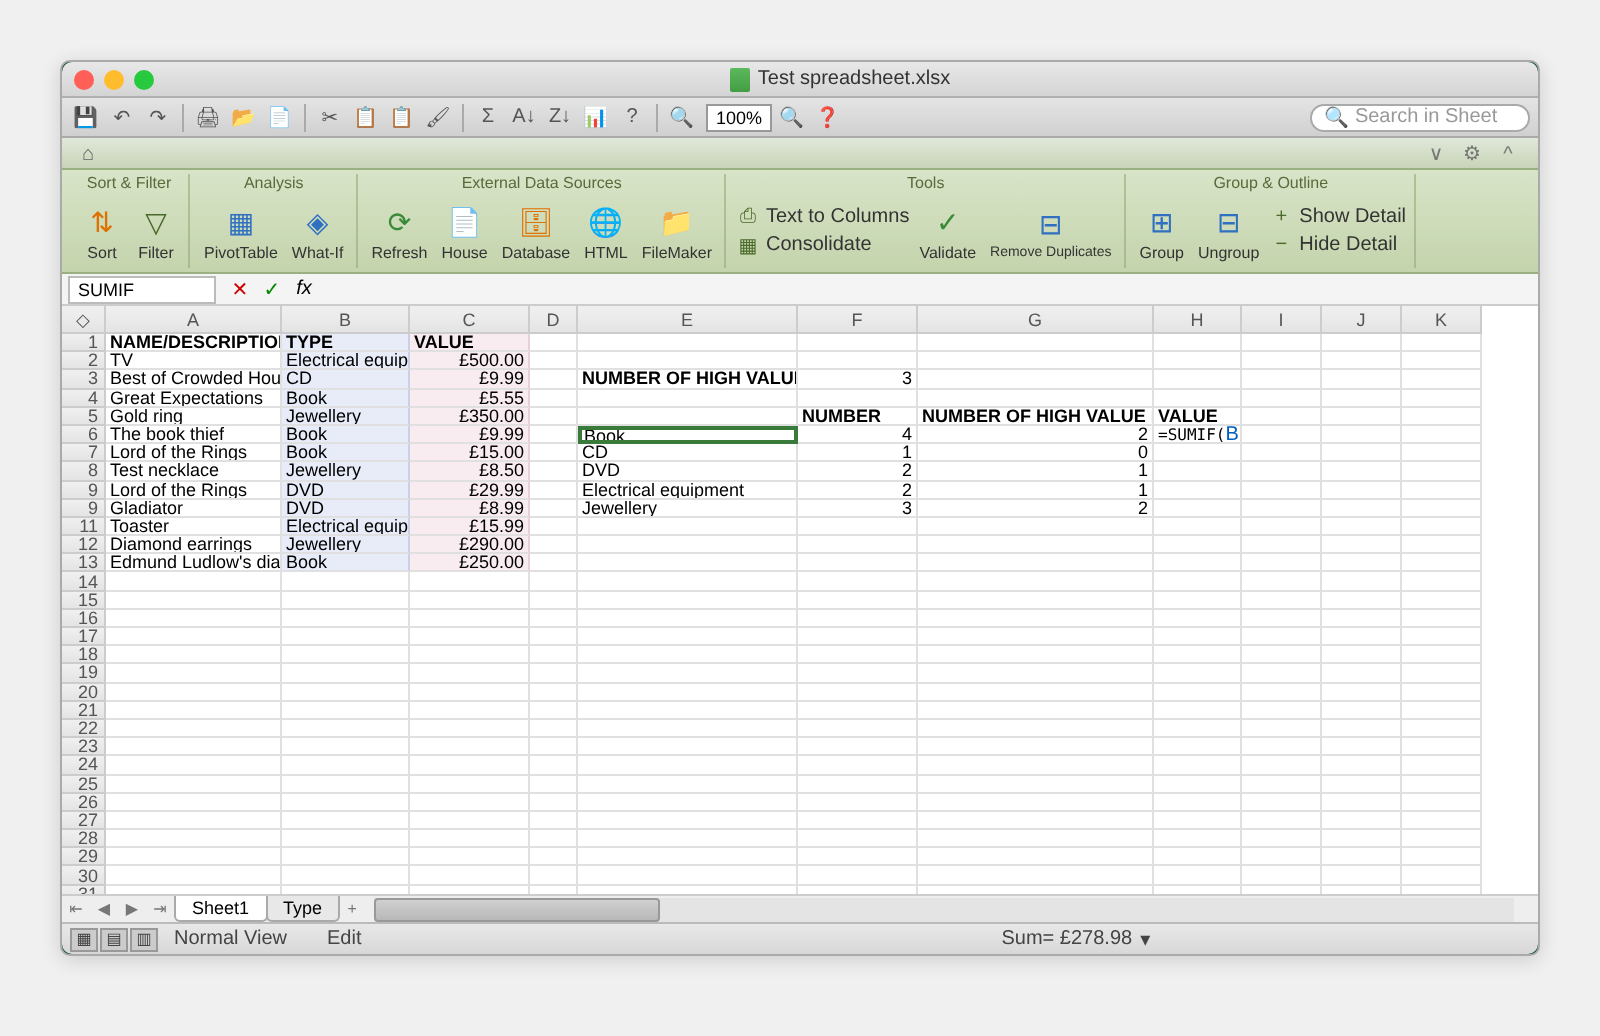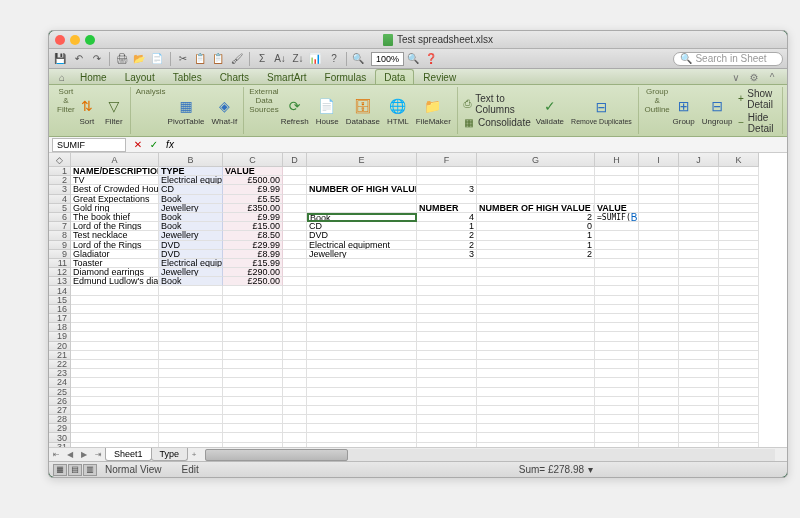--- a/index.html
+++ b/index.html
@@ -1,36 +1,36 @@
 <!DOCTYPE html>
 <html><head>
 <meta charset="utf-8">
 <style>
 * { margin: 0; padding: 0; box-sizing: border-box; font-family: 'Lucida Grande', Arial, sans-serif; font-size: 10px; }
 body { background: #f0f0f0; width: 800px; height: 518px; overflow: hidden; position: relative; }
-.window { position: absolute; left: 48px; top: 30px; width: 740px; height: 448px; background: #14532d; border: 1px solid #aaa; border-radius: 5px; box-shadow: 0 2px 10px rgba(0,0,0,0.15); display: flex; flex-direction: column; }
+.window { position: absolute; left: 30px; top: 30px; width: 740px; height: 448px; background: #14532d; border: 1px solid #aaa; border-radius: 5px; box-shadow: 0 2px 10px rgba(0,0,0,0.15); display: flex; flex-direction: column; }
 .titlebar { height: 18px; background: linear-gradient(#e8e8e8,#d4d4d4); border-bottom: 1px solid #b0b0b0; display: flex; align-items: center; padding: 0 6px; border-radius: 5px 5px 0 0; }
 .traffic { display: flex; gap: 5px; }
 .traffic span { width: 10px; height: 10px; border-radius: 50%; }
 .t-red { background: #ff5f56; } .t-yel { background: #ffbd2e; } .t-grn { background: #27c93f; }
 .title { flex: 1; text-align: center; font-size: 10px; color: #333; display: flex; align-items: center; justify-content: center; gap: 4px; }
 .doc-icon { width: 10px; height: 12px; background: linear-gradient(#5cb85c,#449d44); border-radius: 1px; display: inline-block; }
 .qat { height: 20px; background: linear-gradient(#e4e4e4,#d0d0d0); border-bottom: 1px solid #aaa; display: flex; align-items: center; padding: 0 4px; gap: 2px; }
 .qat-btn { width: 16px; height: 16px; display: flex; align-items: center; justify-content: center; color: #555; cursor: pointer; }
 .qat-sep { width: 1px; height: 14px; background: #aaa; margin: 0 2px; }
 .zoom-box { border: 1px solid #999; background: #fff; padding: 0 4px; height: 14px; display: flex; align-items: center; margin-left: 2px; font-size: 9px; }
 .search-box { margin-left: auto; border: 1px solid #aaa; background: #fff; border-radius: 8px; height: 14px; width: 110px; display: flex; align-items: center; padding: 0 6px; color: #999; font-size: 9px; gap: 3px; }
 .ribbon-tabs { height: 16px; background: linear-gradient(#e0e8d8,#c8d4b8); border-bottom: 1px solid #9ab080; display: flex; align-items: flex-end; padding: 0 4px; }
 .home-icon { width: 14px; height: 14px; display: flex; align-items: center; justify-content: center; margin: 0 2px; color: #666; }
 .ribbon-tab { padding: 2px 8px 1px; font-size: 10px; color: #3a5a1a; cursor: pointer; border: 1px solid transparent; border-bottom: none; }
 .ribbon-tab.active { background: linear-gradient(#d8e4c8,#cadcb4); border-color: #9ab080; border-radius: 3px 3px 0 0; }
 .ribbon-right { margin-left: auto; display: flex; gap: 4px; padding-right: 4px; }
 .ribbon-right span { width: 14px; height: 14px; display: flex; align-items: center; justify-content: center; color: #777; cursor: pointer; }
 .ribbon-body { height: 52px; background: linear-gradient(#d8e4c8,#c4d4ac); border-bottom: 1px solid #9ab080; display: flex; padding: 2px 4px; gap: 1px; }
-.ribbon-group { border-right: 1px solid rgba(150,170,120,0.6); padding: 0 4px; display: flex; flex-direction: row; }
+.ribbon-group { border-right: 1px solid rgba(150,170,120,0.6); padding: 0 4px; display: flex; flex-direction: column; }
 .group-title { font-size: 8px; color: #5a6a3a; text-align: center; margin-bottom: 1px; }
 .group-content { flex: 1; display: flex; align-items: center; gap: 3px; }
 .rbtn { display: flex; flex-direction: column; align-items: center; gap: 1px; cursor: pointer; padding: 1px 2px; }
 .rbtn .ico { width: 20px; height: 20px; display: flex; align-items: center; justify-content: center; font-size: 14px; color: #4a6a2a; }
 .rbtn .ico.orange { color: #e07000; }
 .rbtn .ico.blue { color: #3070c0; }
 .rbtn .ico.green { color: #3a8a3a; }
 .rbtn .lbl { font-size: 8px; color: #333; text-align: center; white-space: nowrap; }
 .rline { display: flex; align-items: center; gap: 3px; font-size: 8px; color: #333; cursor: pointer; padding: 1px 0; }
 .rline .sico { width: 12px; height: 12px; display: flex; align-items: center; justify-content: center; font-size: 10px; color: #4a6a2a; }
@@ -105,30 +105,20 @@
     <span class="qat-btn">🔍</span>
     <span class="qat-btn">❓</span>
     <div class="search-box">
       <span>🔍</span>
       <span>Search in Sheet</span>
     </div>
   </div>
 
   <div class="ribbon-tabs">
     <span class="home-icon">⌂</span>
-    <div id="tabs-container" style="display: flex;">
-        <div class="ribbon-tab">Home</div>
-        <div class="ribbon-tab">Layout</div>
-        <div class="ribbon-tab">Tables</div>
-        <div class="ribbon-tab">Charts</div>
-        <div class="ribbon-tab">SmartArt</div>
-        <div class="ribbon-tab">Formulas</div>
-        <div class="ribbon-tab active">Data</div>
-        <div class="ribbon-tab">Review</div>
-      </div>
     <div class="ribbon-right">
       <span>∨</span>
       <span>⚙</span>
       <span>^</span>
     </div>
   </div>
 
   <div class="ribbon-body">
     <div class="ribbon-group">
       <div class="group-title">Sort &amp; Filter</div>
@@ -175,20 +165,21 @@
             <span class="ico blue">🌐</span>
             <span class="lbl">HTML</span>
           </div>
         <div class="rbtn">
             <span class="ico blue">📁</span>
             <span class="lbl">FileMaker</span>
           </div>
       </div>
     </div>
     <div class="ribbon-group">
+      <div class="group-title">Tools</div>
       <div class="group-content">
         <div class="vstack">
           <div class="rline">
               <span class="sico">⎙</span>
               <span>Text to Columns</span>
             </div>
           <div class="rline">
               <span class="sico">▦</span>
               <span>Consolidate</span>
             </div>

